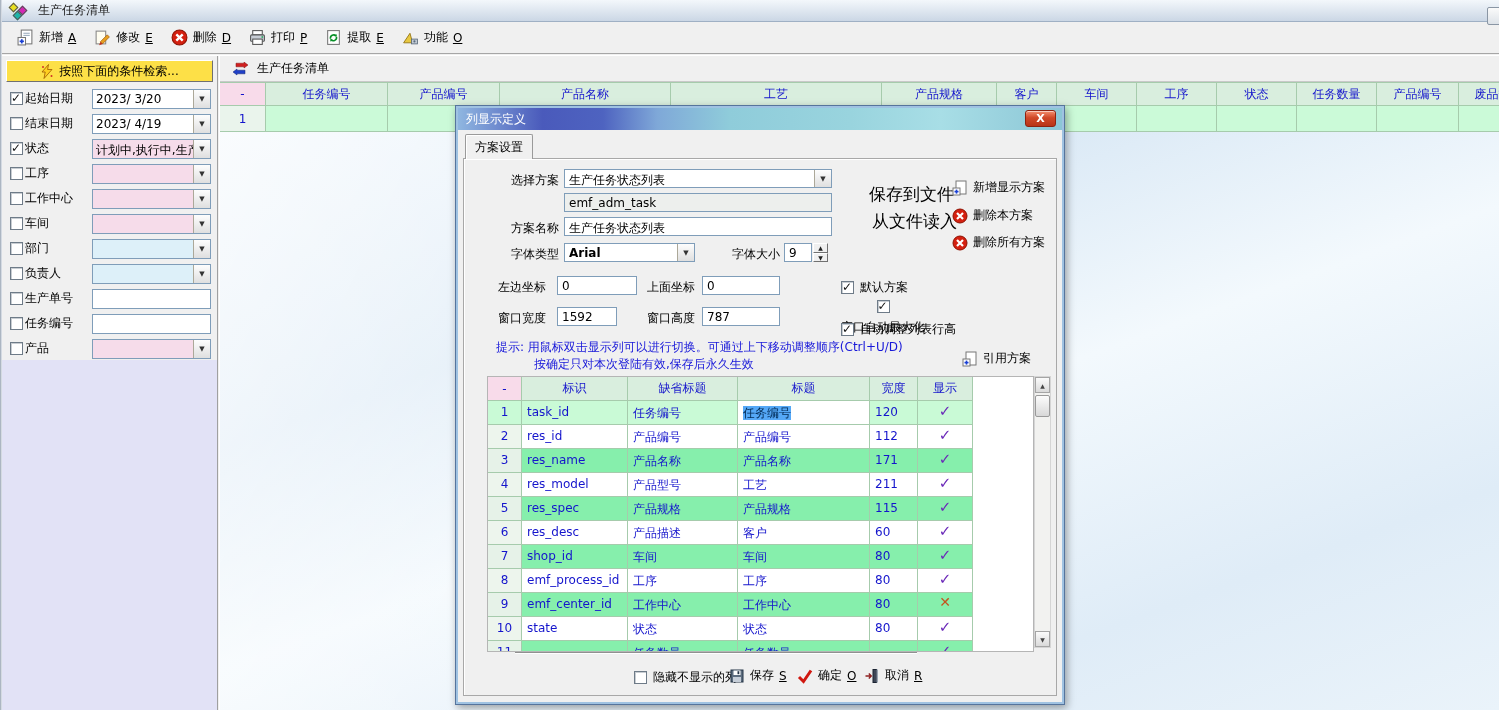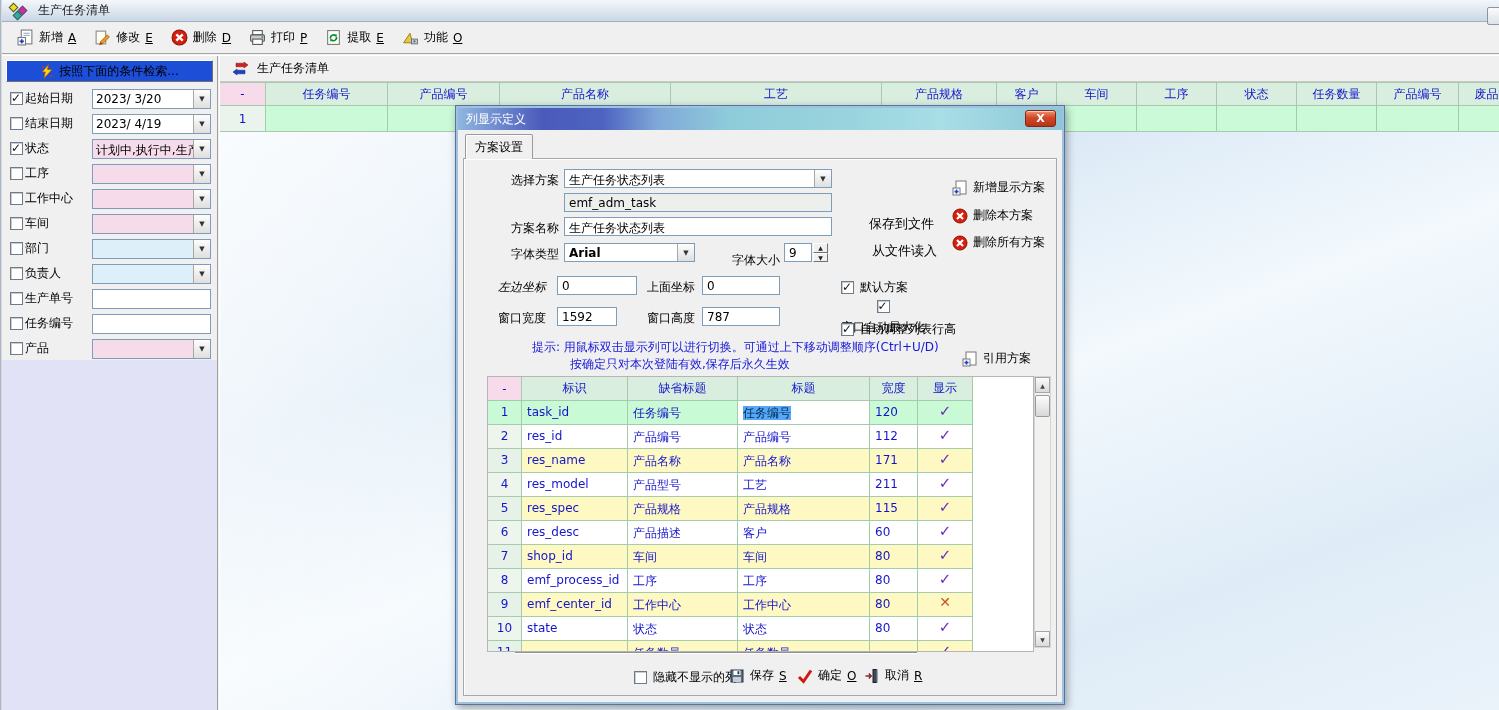--- a/index.html
+++ b/index.html
@@ -28,21 +28,21 @@
   .tbtn { display:flex; align-items:center; gap:5px; padding:3px 7px; cursor:default; }
   .tbtn svg { width:17px; height:17px; }
   .tbtn .u { text-decoration:underline; }
   .tb-sep { position:absolute; left:0; top:53px; width:1499px; height:3px;
             border-top:1px solid #A6A6A6; border-bottom:1px solid #FFF; }
 
   
   .sidebar { position:absolute; left:2px; top:56px; width:216px; height:654px; background:#F0F0F0;
              border-right:1px solid #A0A0A0; }
   .search-btn { margin:4px; height:22px; display:flex; align-items:center; justify-content:center; gap:5px;
-                background:#1d4ed8; border:1px solid; border-color:#FFF #707070 #707070 #FFF; font-size:12px; }
+                background:#fde047; border:1px solid; border-color:#FFF #707070 #707070 #FFF; font-size:12px; }
   .search-btn svg { width:14px; height:15px; }
   .cond-row { height:25px; display:flex; align-items:center; padding-left:8px; }
   .cb { width:13px; height:13px; background:#FFF; border:1px solid #6E7B88;
         box-shadow:inset 1px 1px 0 #C8CDD2; position:relative; flex:none; }
   .cb.on::after { content:"✓"; position:absolute; left:0px; top:-2px; font-size:12px; font-weight:bold; color:#111; }
   .cond-label { margin-left:2px; }
   .ctl { margin-left:auto; margin-right:6px; width:119px; height:20px; border:1px solid #7F9DB9;
          display:flex; align-items:stretch; background:#FFF; }
   .ctl.pink { background:#F6DCEA; }
   .ctl.blue { background:#DDF0F9; }
@@ -90,40 +90,40 @@
   .r { text-align:right; }
   .field { position:absolute; height:19px; border:1px solid #7F9DB9; background:#FFF;
            display:flex; align-items:stretch; font-size:12px; }
   .field .val { flex:1; padding:2px 3px 0 4px; white-space:nowrap; overflow:hidden; }
   .field .arrow { width:17px; background:linear-gradient(#FDFDFD,#DFDFDF); border-left:1px solid #ACA899;
                   display:flex; align-items:center; justify-content:center; font-size:7px; color:#333; }
   .field.ro { background:#EDEFED; }
   .spin { position:absolute; width:15px; height:19px; display:flex; flex-direction:column; }
   .spin span { flex:1; background:#F0F0F0; border:1px solid; border-color:#FFF #707070 #707070 #FFF;
                font-size:6px; display:flex; align-items:center; justify-content:center; color:#222; }
-  .linkbtn { position:absolute; font-size:13px; cursor:default;margin-top:32px; }
+  .linkbtn { position:absolute; font-size:17px; cursor:default; }
   .iconbtn { position:absolute; display:flex; align-items:center; gap:5px; font-size:12px; }
   .iconbtn svg { width:16px; height:16px; }
   .chkrow { position:absolute; display:flex; align-items:center; gap:6px; }
-  .hint { position:absolute; color:#1717D9; font-size:12px; white-space:nowrap;margin-left:36px; }
+  .hint { position:absolute; color:#1717D9; font-size:12px; white-space:nowrap; }
 
   
   .grid-wrap { position:absolute; left:23px; top:217px; width:547px; height:276px;
                background:#FFF; border:1px solid #B5B5B5; overflow:hidden; }
   .ghead { display:flex; width:486px; }
   .ghc { height:24px; background:#D9EEDE; border-right:1px solid #A6CBAC; border-bottom:1px solid #A6CBAC;
          color:#1414CC; display:flex; align-items:center; justify-content:center; flex:none; }
   .ghc.first { background:#F8DBEA; }
   .grow { display:flex; width:486px; height:24px; }
   .gc { border-right:1px solid #A6CBAC; border-bottom:1px solid #A6CBAC; color:#1414CC;
         padding:4px 0 0 5px; white-space:nowrap; overflow:hidden; flex:none; background:#FFF; }
   .gc.n { width:34px; text-align:center; padding-left:0; background:#EDF5ED; }
   .gc.id { width:106px; } .gc.def { width:110px; } .gc.title { width:132px; }
   .gc.w { width:48px; } .gc.show { width:55px; text-align:center; padding:1px 0 0 0; }
-  .grow.alt .gc { background:#fef9c3; } .grow.alt .gc.n { background:#E6F2E8; }
+  .grow.alt .gc { background:#86efac; } .grow.alt .gc.n { background:#E6F2E8; }
   .grow.sel .gc { background:#C9FAD6; }
   .gc.title.edit { background:#FFF !important; }
   .gc.title.edit span { background:#55A8F7; color:#002A55; }
   .gc.show.chk { color:#6A28B8; font-weight:bold; font-size:15px; }
   .gc.show.cross { color:#C3531F; font-weight:bold; font-size:14px; }
 
   .vscroll { position:absolute; left:570px; top:217px; width:17px; height:272px; background:#F2F2F0;
              border:1px solid #D5D5D5; }
   .sbtn { position:absolute; left:0; width:15px; height:16px; background:linear-gradient(#FBFBFB,#DADADA);
           border:1px solid #A5A5A5; font-size:6px; display:flex; align-items:center; justify-content:center; color:#444; }
@@ -418,30 +418,30 @@
       </div>
       <div class="flabel r" style="left:30px; top:61px; width:65px;">方案名称</div>
       <div class="field" style="left:100px; top:58px; width:268px;">
         <span class="val">生产任务状态列表</span>
       </div>
       <div class="flabel r" style="left:30px; top:87px; width:65px;">字体类型</div>
       <div class="field" style="left:100px; top:84px; width:131px; font-weight:bold;">
         <span class="val">Arial</span>
         <span class="arrow" style="font-weight:normal;">▼</span>
       </div>
-      <div class="flabel" style="left:268px; top:93px;text-align:right;">字体大小</div>
+      <div class="flabel" style="left:268px; top:87px;text-align:right;">字体大小</div>
       <div class="field" style="left:320px; top:84px; width:28px;">
         <span class="val">9</span>
       </div>
       <div class="spin" style="left:349px; top:84px;">
           <span>▲</span>
           <span>▼</span>
         </div>
 
-      <div class="flabel r" style="left:12px; top:120px; width:70px;font-style:italic;">左边坐标</div>
+      <div class="flabel r" style="left:12px; top:120px; width:70px;">左边坐标</div>
       <div class="field" style="left:93px; top:117px; width:80px;">
           <span class="val">0</span>
         </div>
       <div class="flabel" style="left:183px; top:120px;">上面坐标</div>
       <div class="field" style="left:238px; top:117px; width:78px;">
           <span class="val">0</span>
         </div>
 
       <div class="flabel r" style="left:12px; top:151px; width:70px;">窗口宽度</div>
       <div class="field" style="left:93px; top:148px; width:60px;">

